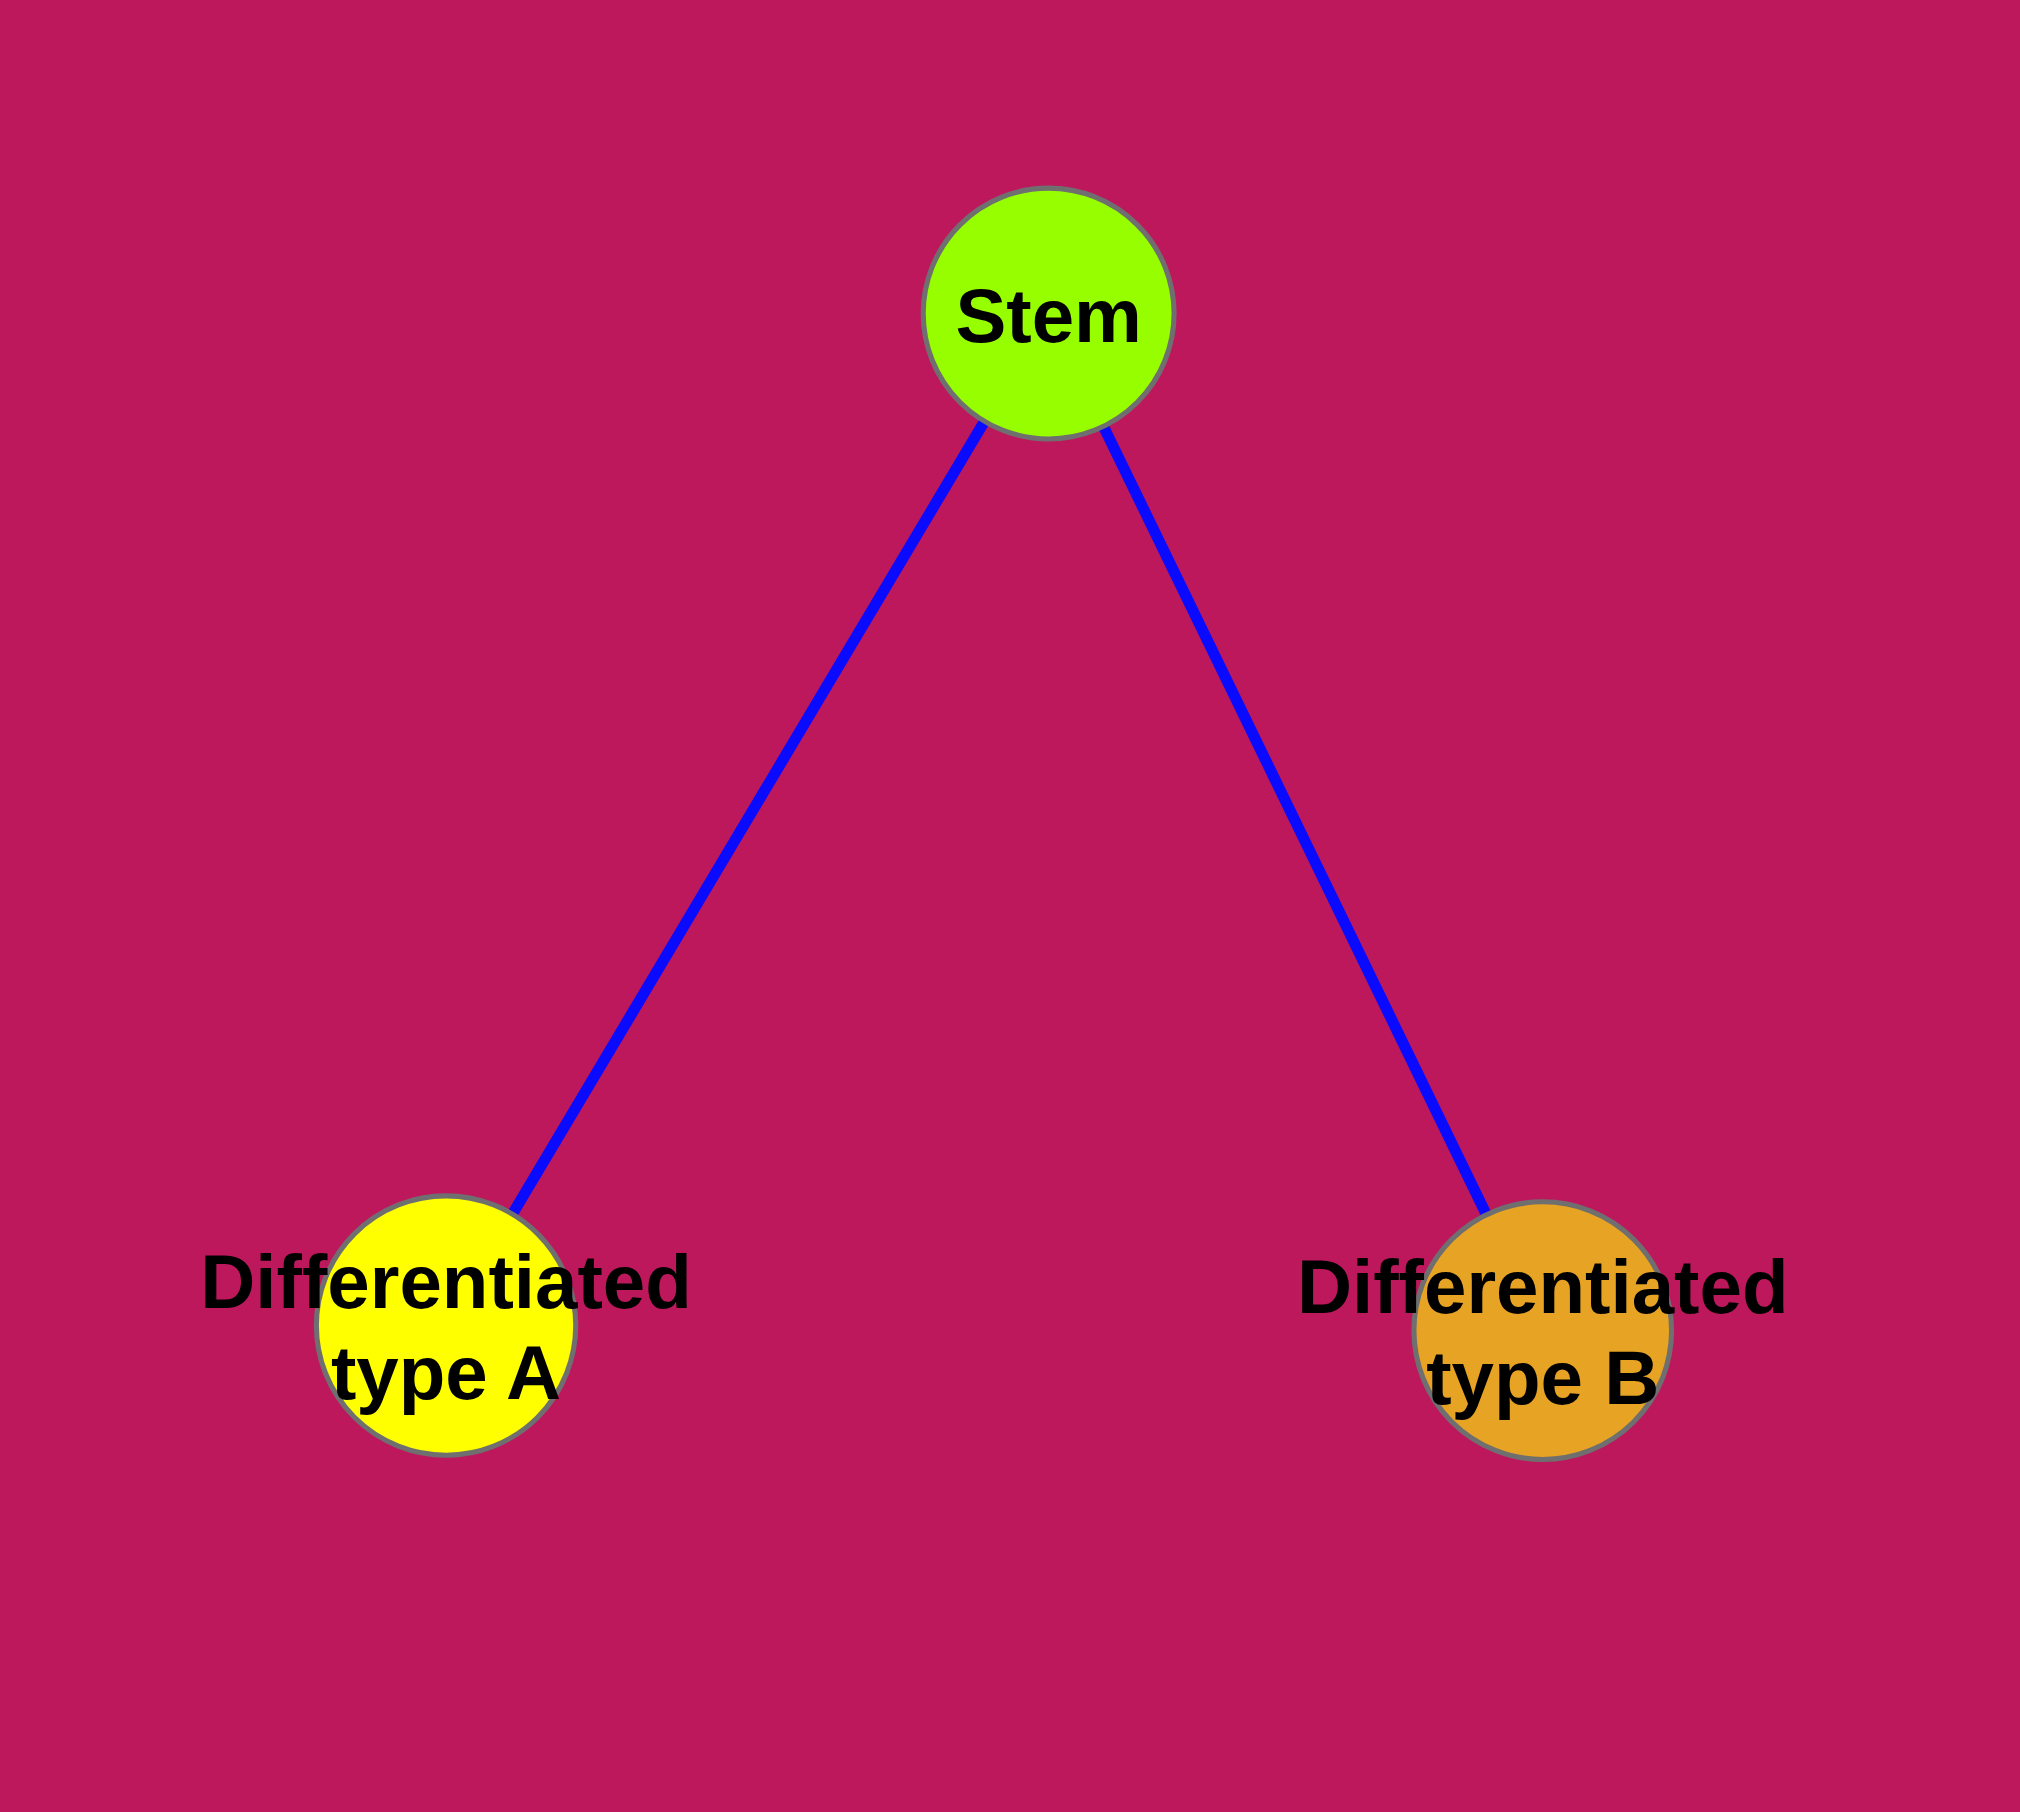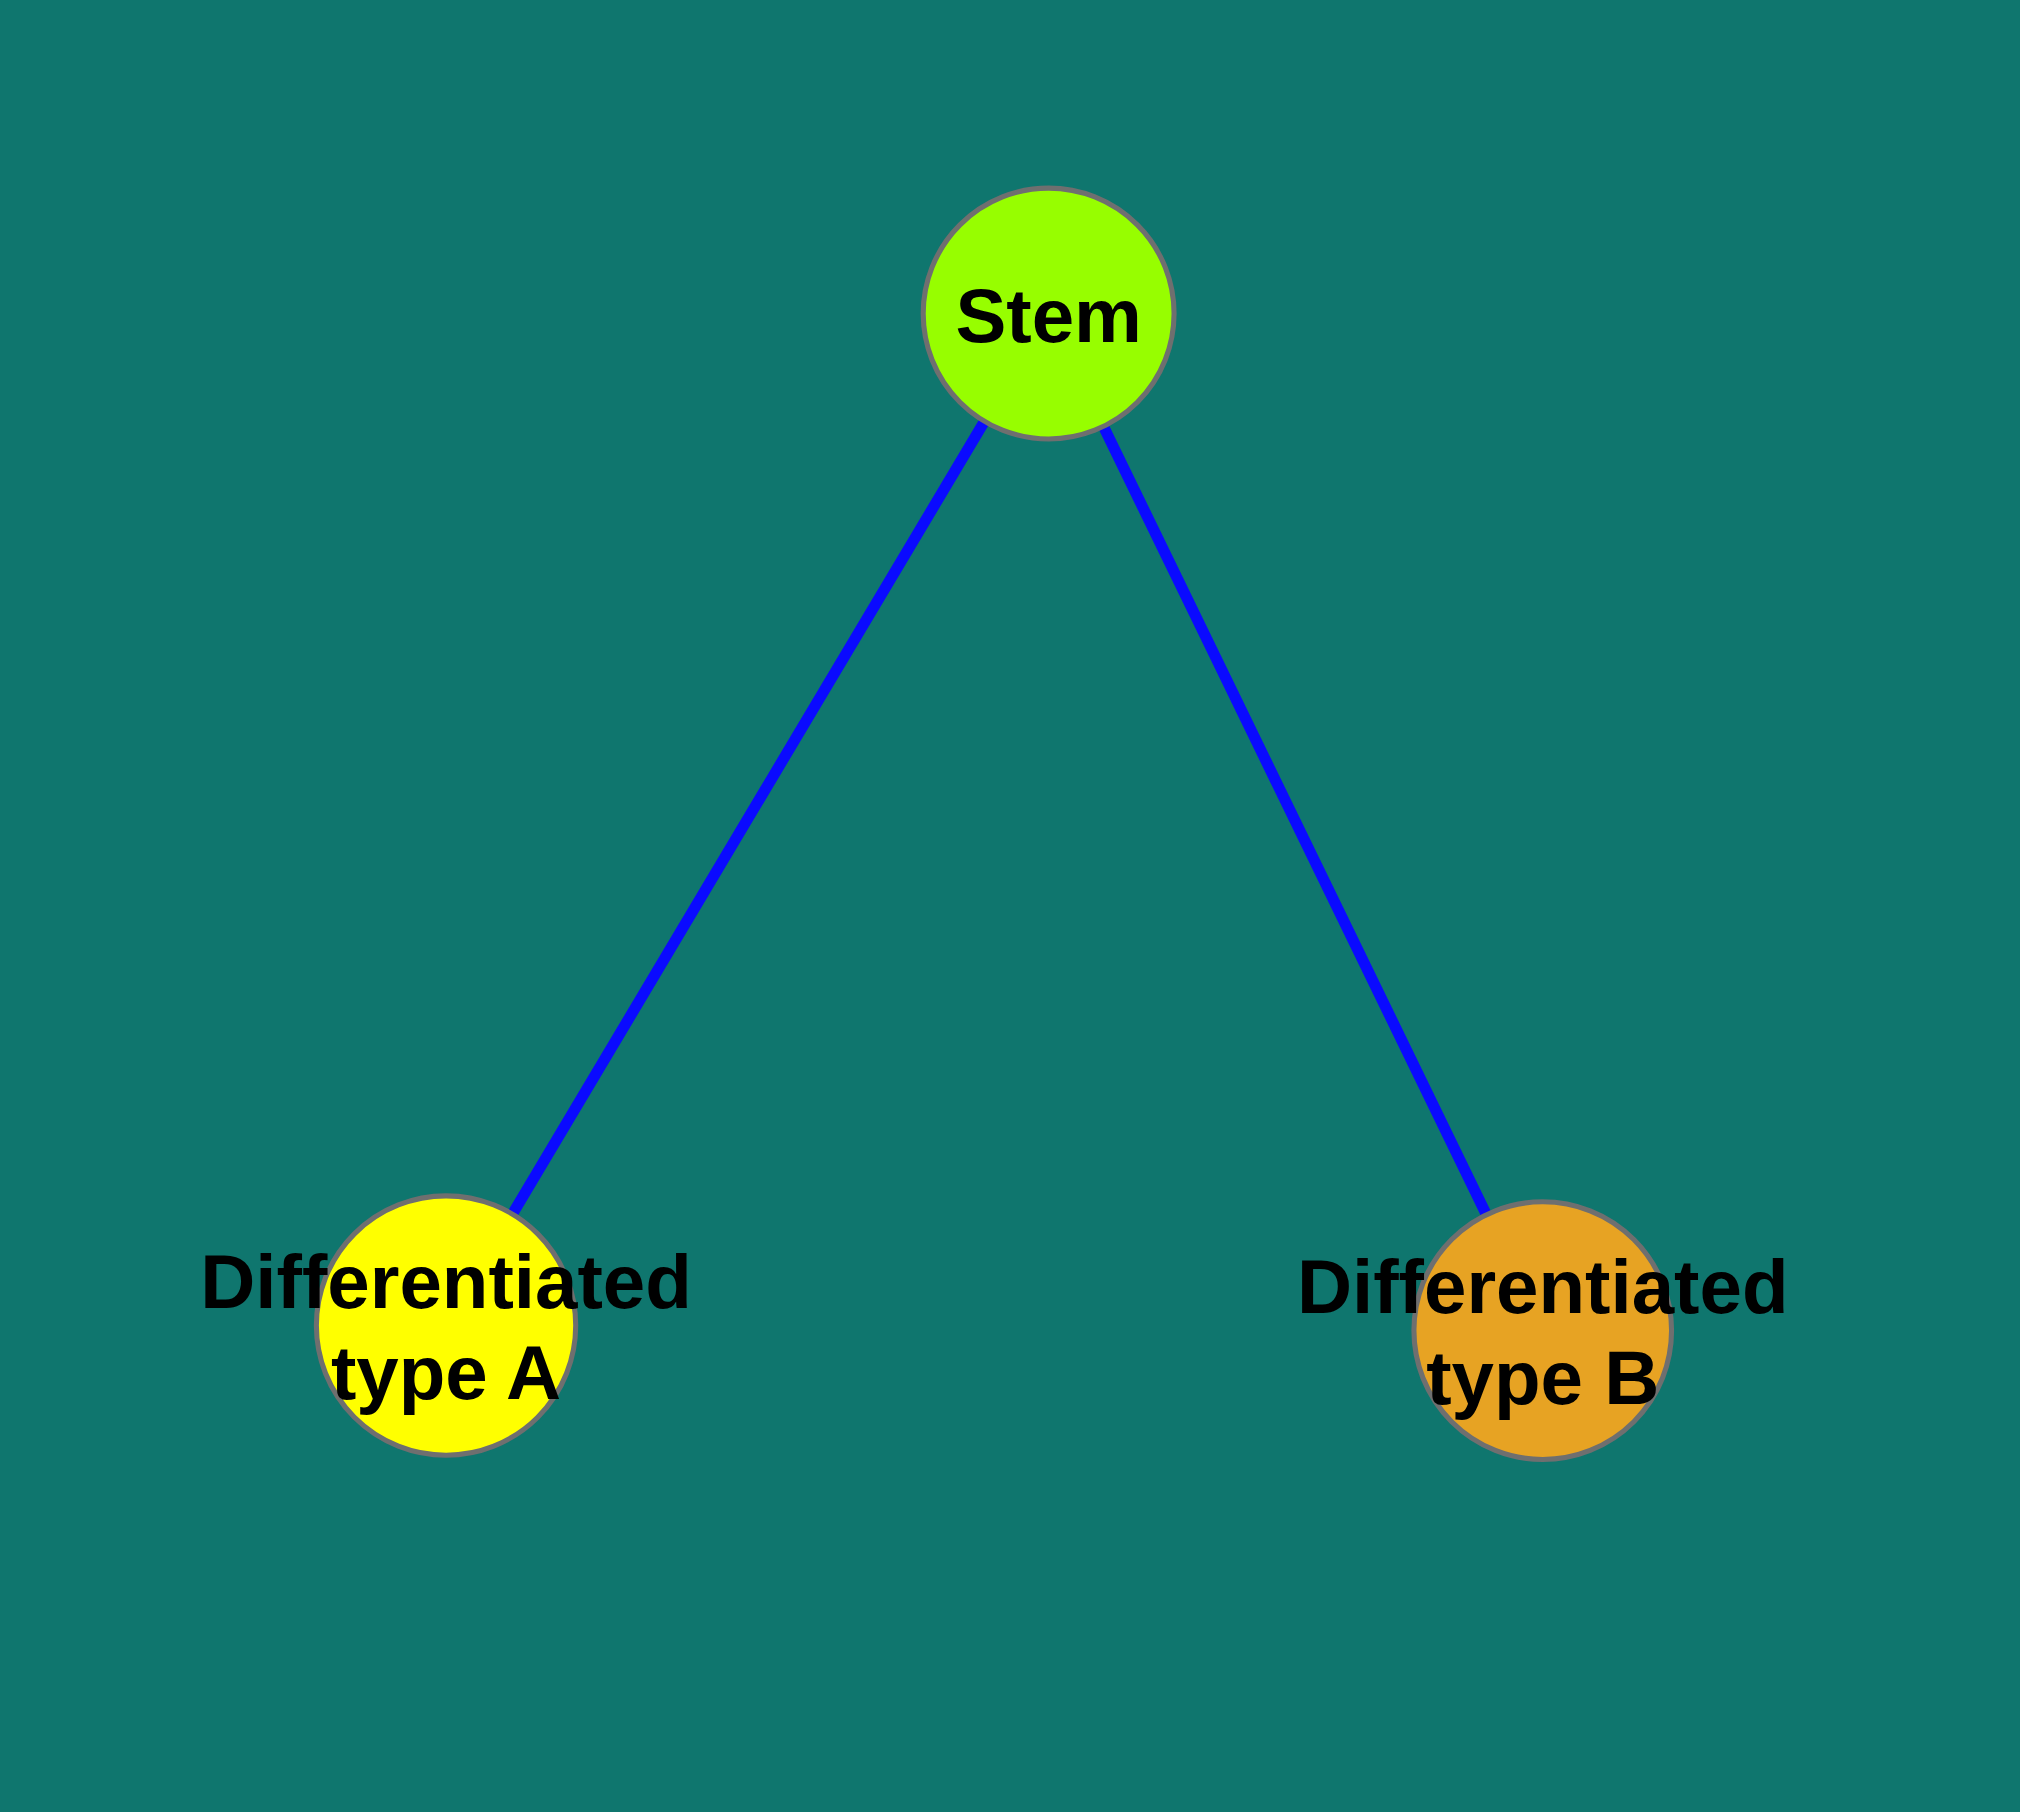--- a/index.html
+++ b/index.html
@@ -21,21 +21,21 @@
   .node-label {
     font-family: "Liberation Sans", sans-serif;
     font-weight: bold;
     fill: #000000;
     text-anchor: middle;
   }
 </style>
 </head>
 <body style="background: rgb(201, 201, 250);">
 
-<div class="page" style="background: #0f766e;">
+<div class="page" style="background: #be185d;">
   <svg id="graph-svg" class="graph" viewBox="0 0 2384 2138" xmlns="http://www.w3.org/2000/svg">
     <g id="edges-layer">
         <line x1="1237" y1="370" x2="526" y2="1564" stroke="#0a0aff" stroke-width="13"></line>
         <line x1="1237" y1="370" x2="1820" y2="1570" stroke="#0a0aff" stroke-width="13"></line>
       </g>
     <g id="nodes-layer">
         <circle cx="1237" cy="370" r="148" fill="#97fe00" stroke="#6f6f6f" stroke-width="6"></circle>
         <circle cx="526" cy="1564" r="153" fill="#ffff00" stroke="#6f6f6f" stroke-width="6"></circle>
         <circle cx="1820" cy="1570" r="152" fill="#e7a323" stroke="#6f6f6f" stroke-width="6"></circle>
       </g>

